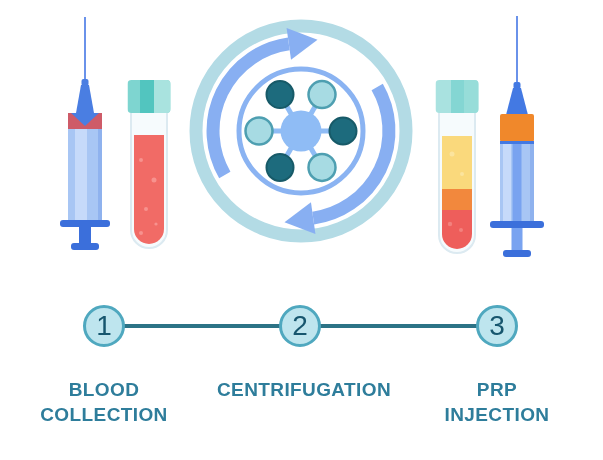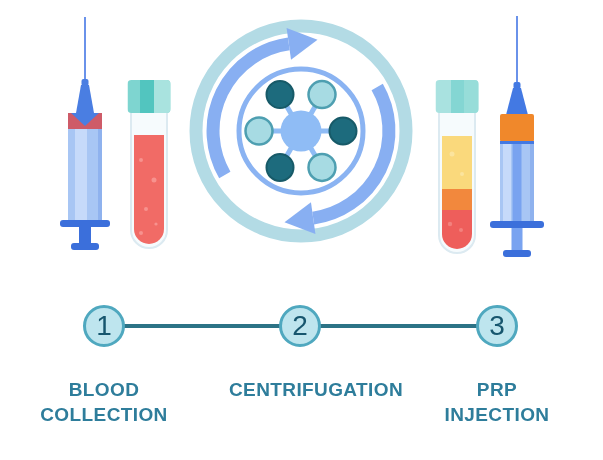--- a/index.html
+++ b/index.html
@@ -160,17 +160,17 @@
   </div>
   <div class="step-circle" style="left:279px;">
     <span>2</span>
   </div>
   <div class="step-circle" style="left:476px;">
     <span>3</span>
   </div>
 
   <div class="step-label" style="left:104px;">BLOOD
 COLLECTION</div>
-  <div class="step-label" style="left:316px;">CENTRIFUGATION</div>
+  <div class="step-label" style="left:304px;">CENTRIFUGATION</div>
   <div class="step-label" style="left:497px;">PRP
 INJECTION</div>
 
 </div>
 
 </body></html>

